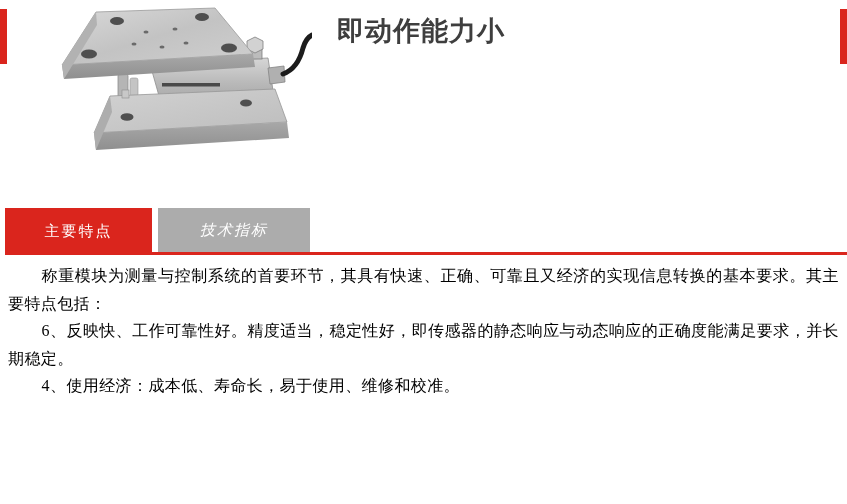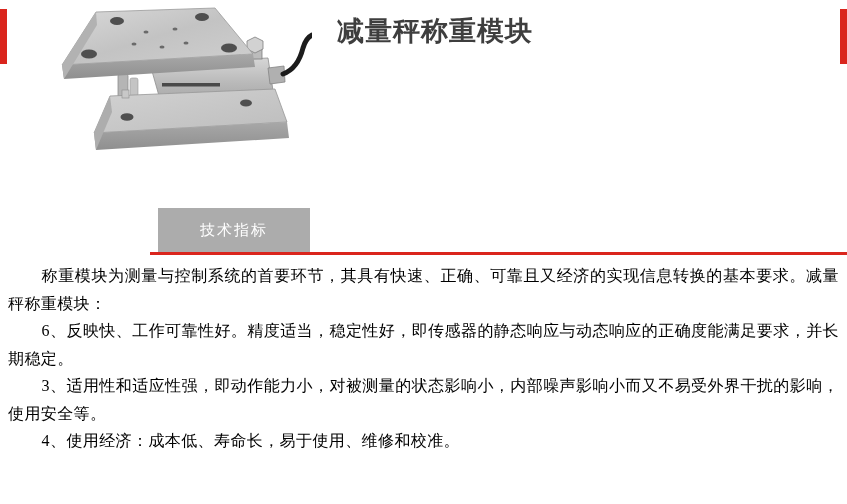--- a/index.html
+++ b/index.html
@@ -17,21 +17,21 @@
 
   
   .page-title { position:absolute; left:337px; top:16px; font-size:27px;
                 line-height:30px; color:#3e3e3e; letter-spacing:1px;
                 font-family:"Liberation Sans", sans-serif; }
 
   
   .tab { position:absolute; top:208px; height:44px; color:#ffffff; font-size:15px;
          text-align:center; line-height:44px; cursor:pointer; letter-spacing:2px; }
   .tab.active { left:5px; width:147px; height:47px; background:#da251d; line-height:45px; }
-  .tab.inactive { left:158px; width:152px; background:#acacac; }
+  .tab.inactive { left:158px; width:152px; background:#acacac;font-style:italic; }
   .tab-underline { position:absolute; left:150px; top:252px; width:697px; height:3px;
                    background:#da251d; }
 
   
   .content { position:absolute; left:8px; top:262px; width:831px; color:#000000;
              font-family:"Liberation Serif", serif; font-size:16px;
              line-height:27.5px; text-align:justify; }
   .content p { text-indent:2.1em; letter-spacing:0.4px; }
 </style>
 </head>
@@ -106,25 +106,25 @@
       <polygon points="76,92 60,129 62,146 78,108" fill="#adadad"></polygon>
       <g fill="#4f4f4f">
         <ellipse cx="93" cy="113" rx="6.5" ry="3.8"></ellipse>
         <ellipse cx="212" cy="99" rx="6" ry="3.5"></ellipse>
       </g>
 
       <rect x="88" y="86" width="7" height="8" fill="#c8c8c8" stroke="#8d8d8d" stroke-width="0.6"></rect>
     </svg>
   </div>
 
-  <h1 class="page-title">减量秤称重模块</h1>
+  <h1 class="page-title">即动作能力小</h1>
 
+  <div class="tab active">主要特点</div>
   <div class="tab inactive">技术指标</div>
   <div class="tab-underline"></div>
 
   <div class="content">
-    <p>称重模块为测量与控制系统的首要环节，其具有快速、正确、可靠且又经济的实现信息转换的基本要求。减量秤称重模块：</p>
+    <p>称重模块为测量与控制系统的首要环节，其具有快速、正确、可靠且又经济的实现信息转换的基本要求。其主要特点包括：</p>
     <p>6、反映快、工作可靠性好。精度适当，稳定性好，即传感器的静态响应与动态响应的正确度能满足要求，并长期稳定。</p>
-    <p>3、适用性和适应性强，即动作能力小，对被测量的状态影响小，内部噪声影响小而又不易受外界干扰的影响，使用安全等。</p>
     <p>4、使用经济：成本低、寿命长，易于使用、维修和校准。</p>
   </div>
 
 </div>
 
 </body></html>

